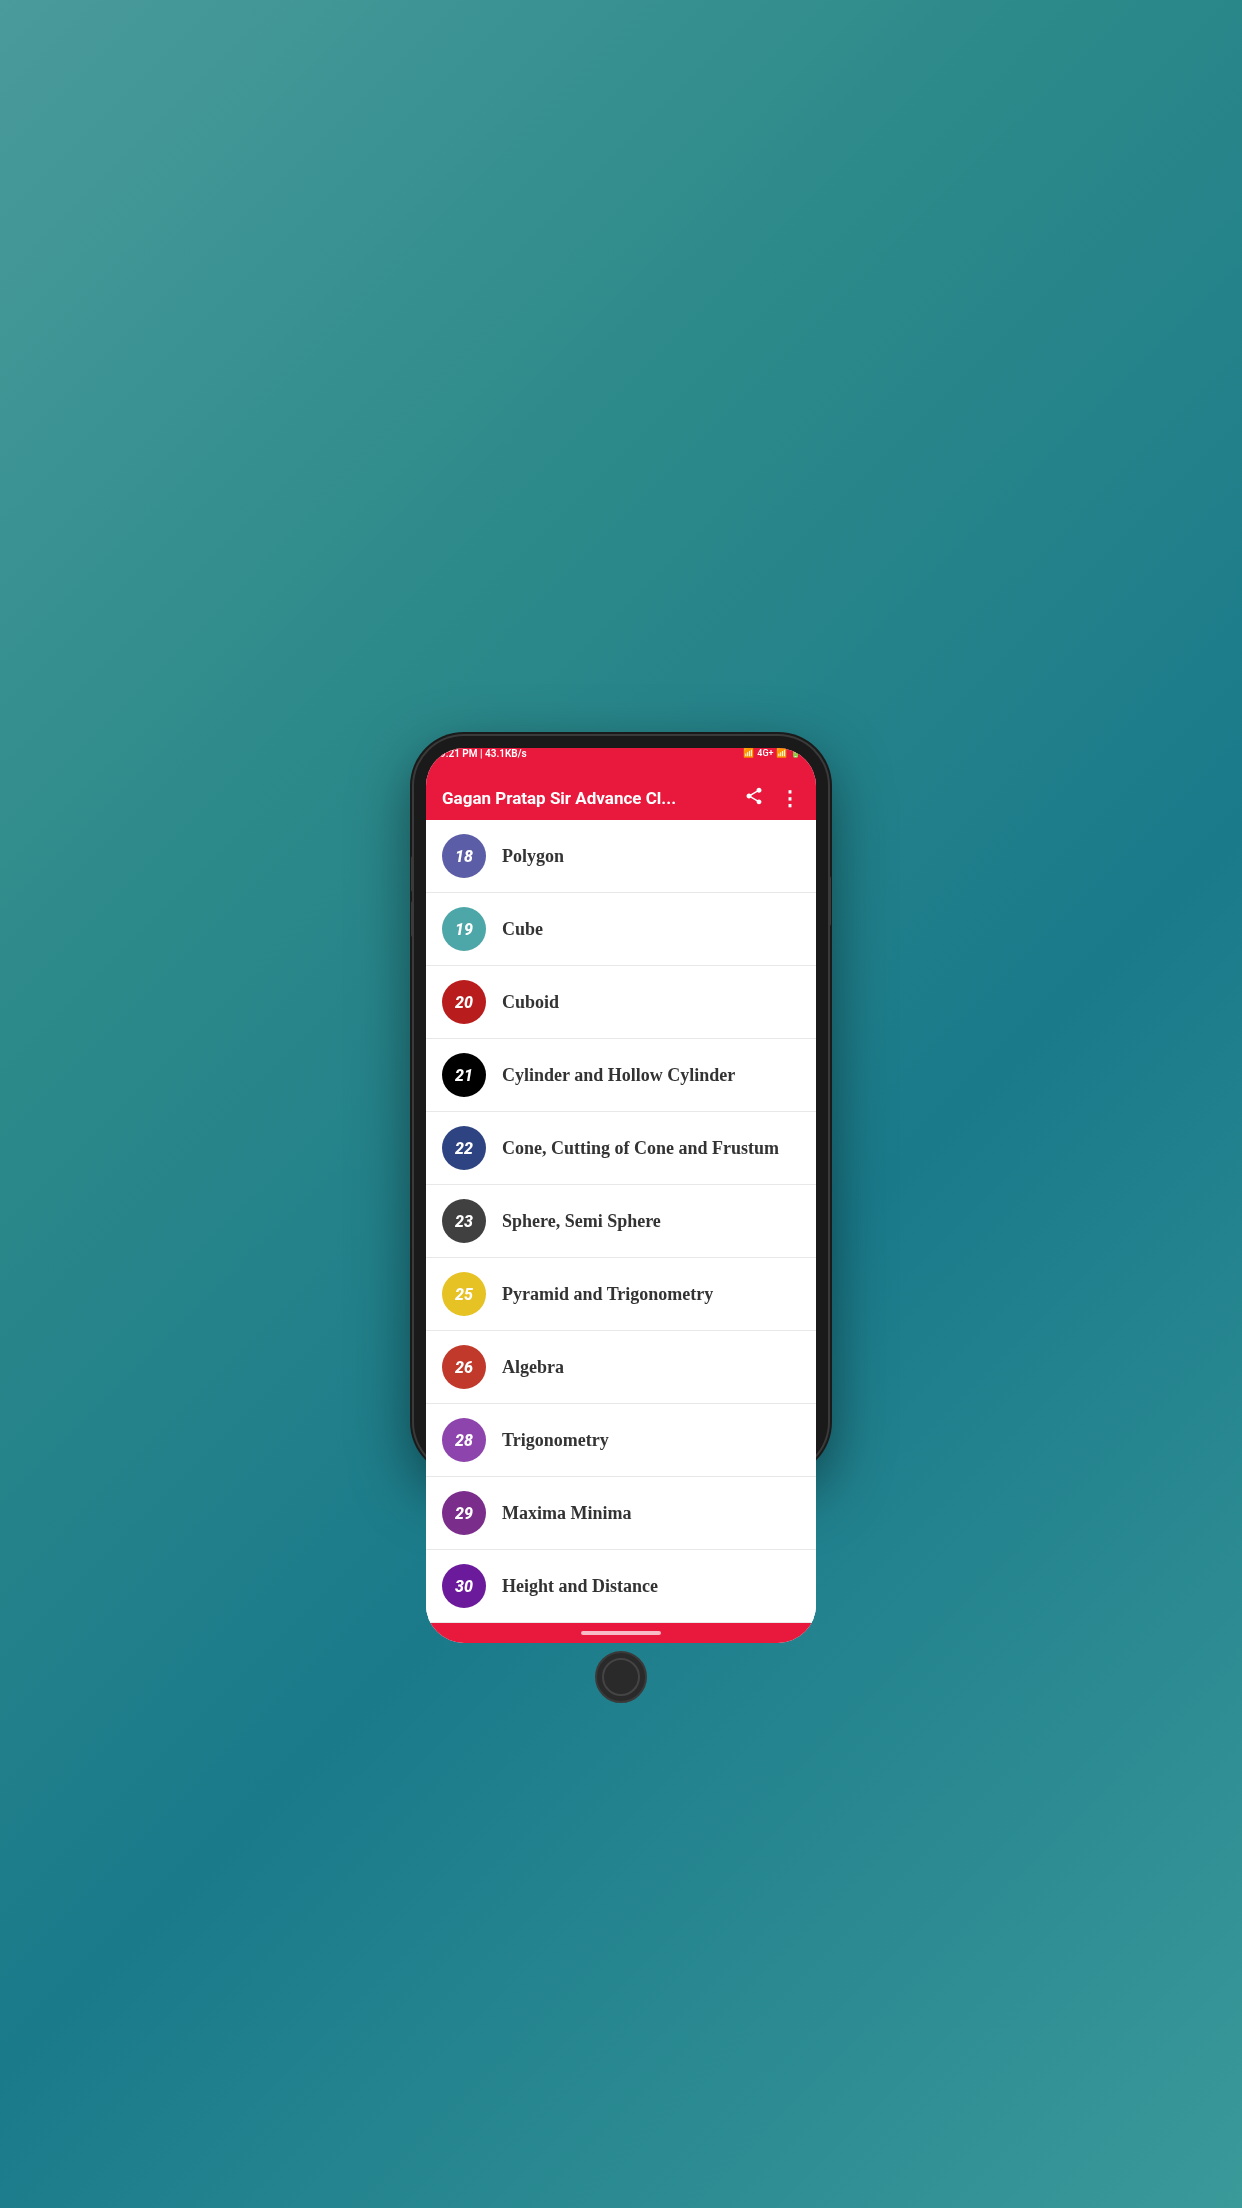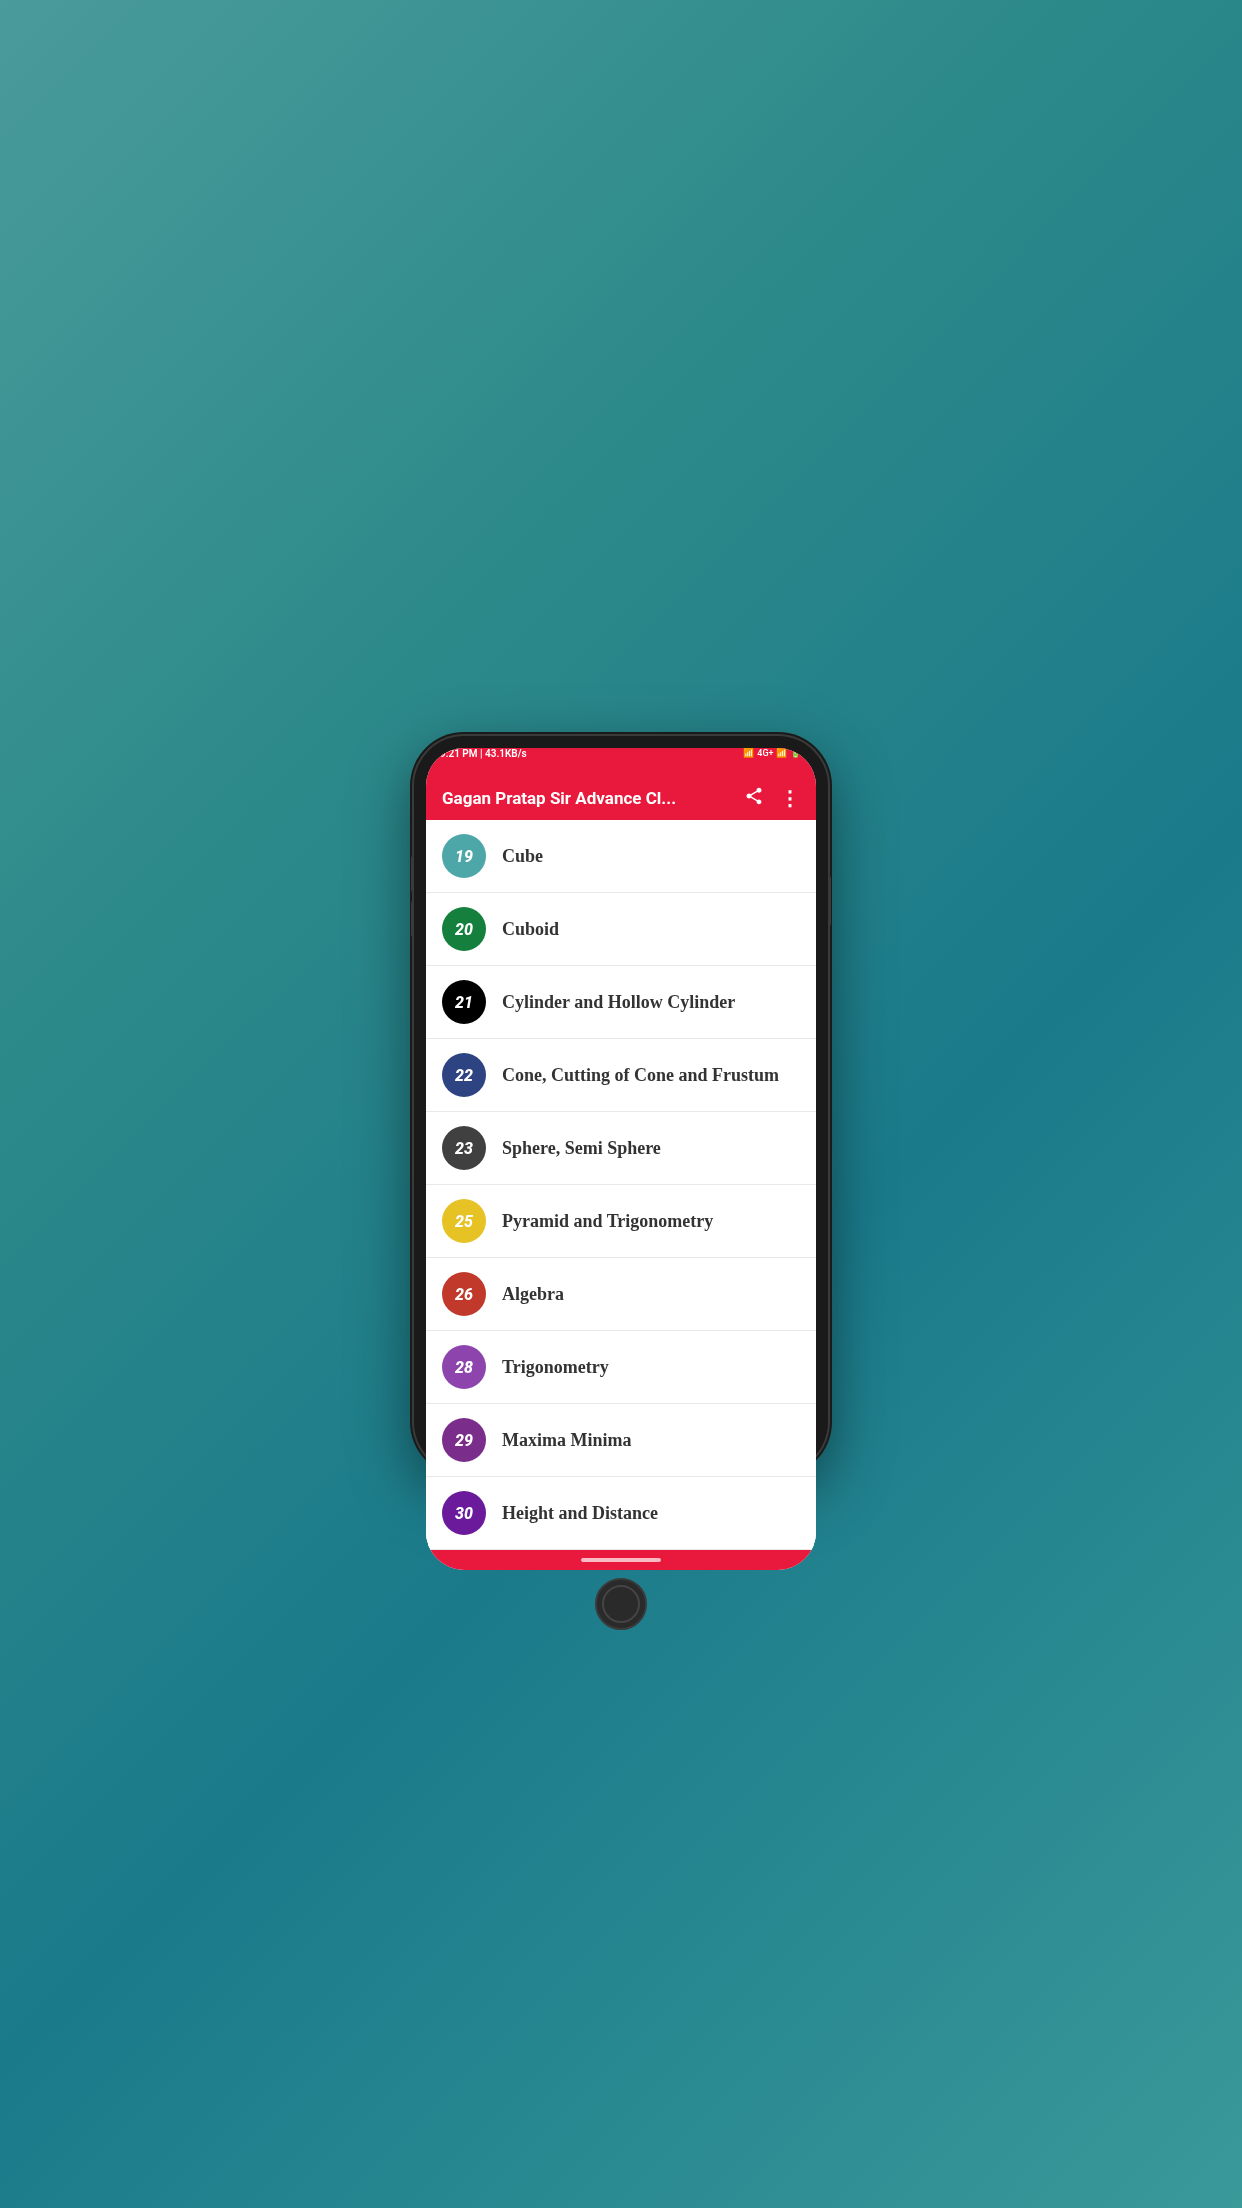--- a/index.html
+++ b/index.html
@@ -237,26 +237,30 @@
           <span class="header-icon">
             <svg width="20" height="20" viewBox="0 0 24 24" fill="white">
               <path d="M18 16.08c-.76 0-1.44.3-1.96.77L8.91 12.7c.05-.23.09-.46.09-.7s-.04-.47-.09-.7l7.05-4.11c.54.5 1.25.81 2.04.81 1.66 0 3-1.34 3-3s-1.34-3-3-3-3 1.34-3 3c0 .24.04.47.09.7L8.04 9.81C7.5 9.31 6.79 9 6 9c-1.66 0-3 1.34-3 3s1.34 3 3 3c.79 0 1.5-.31 2.04-.81l7.12 4.16c-.05.21-.08.43-.08.65 0 1.61 1.31 2.92 2.92 2.92 1.61 0 2.92-1.31 2.92-2.92s-1.31-2.92-2.92-2.92z"></path>
             </svg>
           </span>
           <span class="header-icon" style="font-size:20px; color:white; font-weight:bold">⋮</span>
         </div>
       </div>
 
       <div class="list-container" id="list-container">
+      <div class="list-item">
+            <div class="item-badge" style="background: rgb(91, 94, 166);">18</div>
+            <span class="item-label">Polygon</span>
+          </div>
           <div class="list-item">
             <div class="item-badge" style="background: rgb(77, 166, 168);">19</div>
             <span class="item-label">Cube</span>
           </div>
           <div class="list-item">
-            <div class="item-badge" style="background: #15803d;">20</div>
+            <div class="item-badge" style="background: #b91c1c;">20</div>
             <span class="item-label">Cuboid</span>
           </div>
           <div class="list-item">
             <div class="item-badge" style="background: #000000;">21</div>
             <span class="item-label">Cylinder and Hollow Cylinder</span>
           </div>
           <div class="list-item">
             <div class="item-badge" style="background: rgb(46, 68, 130);">22</div>
             <span class="item-label">Cone, Cutting of Cone and Frustum</span>
           </div>

